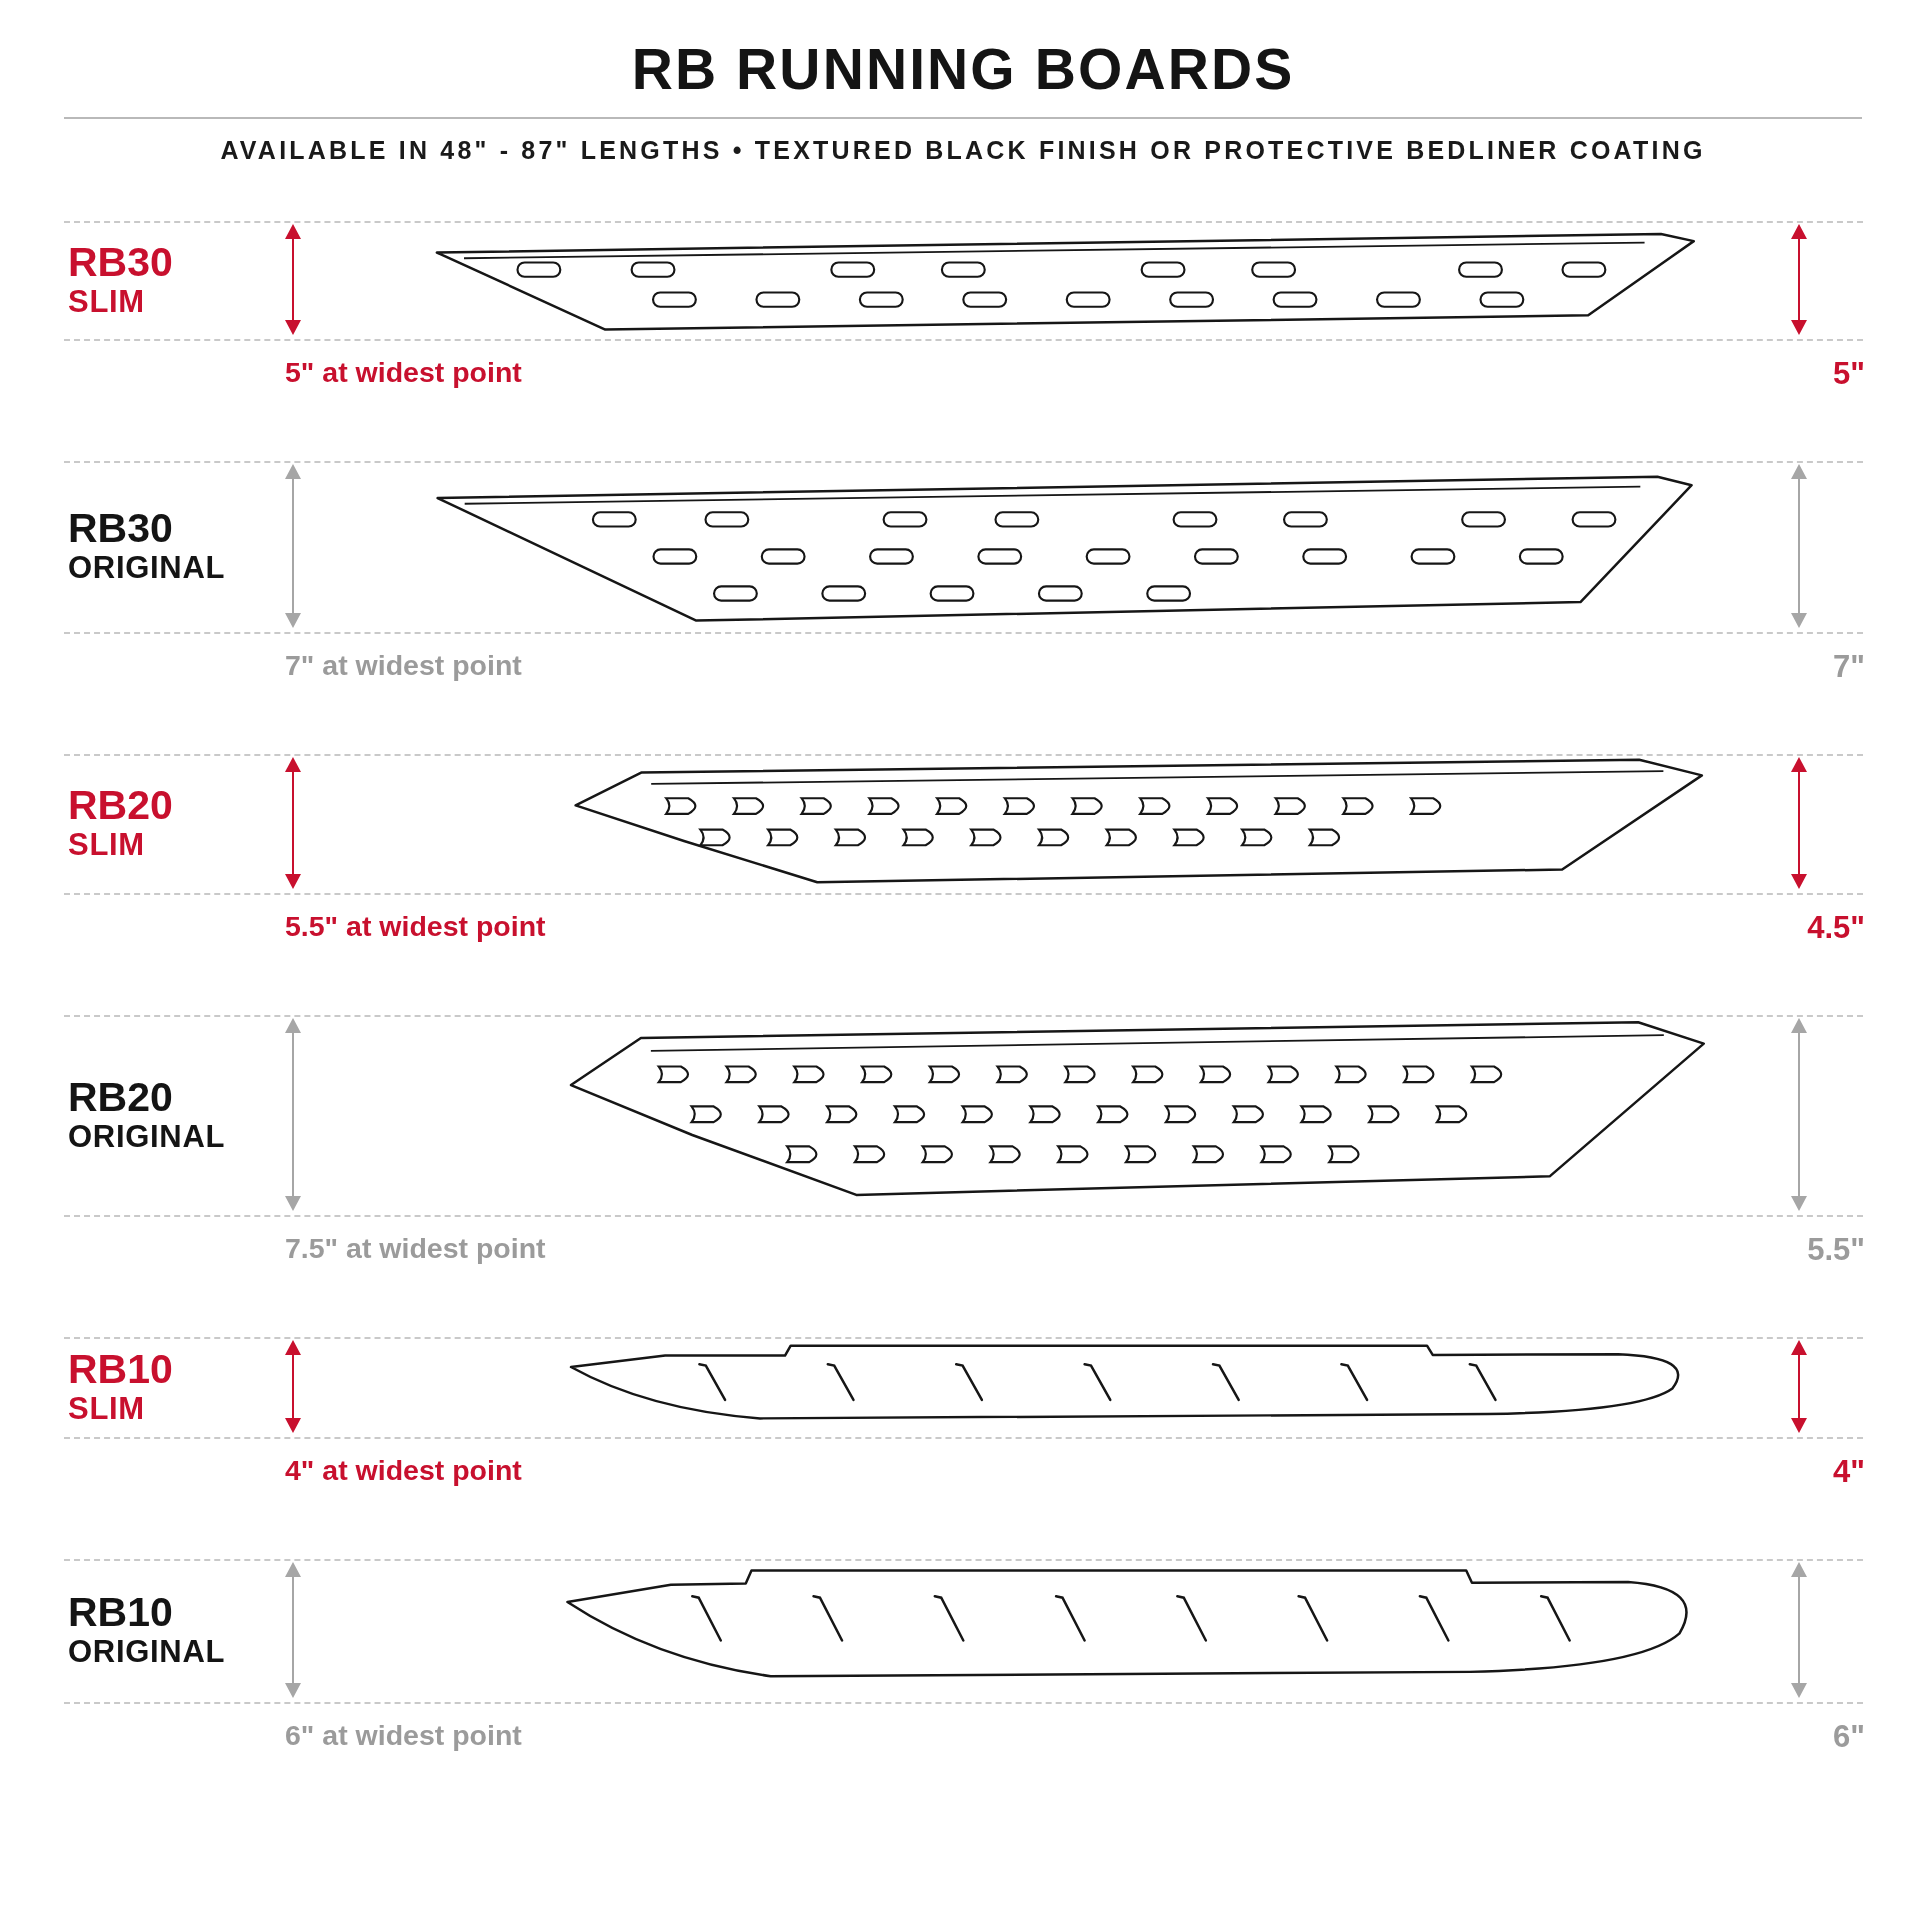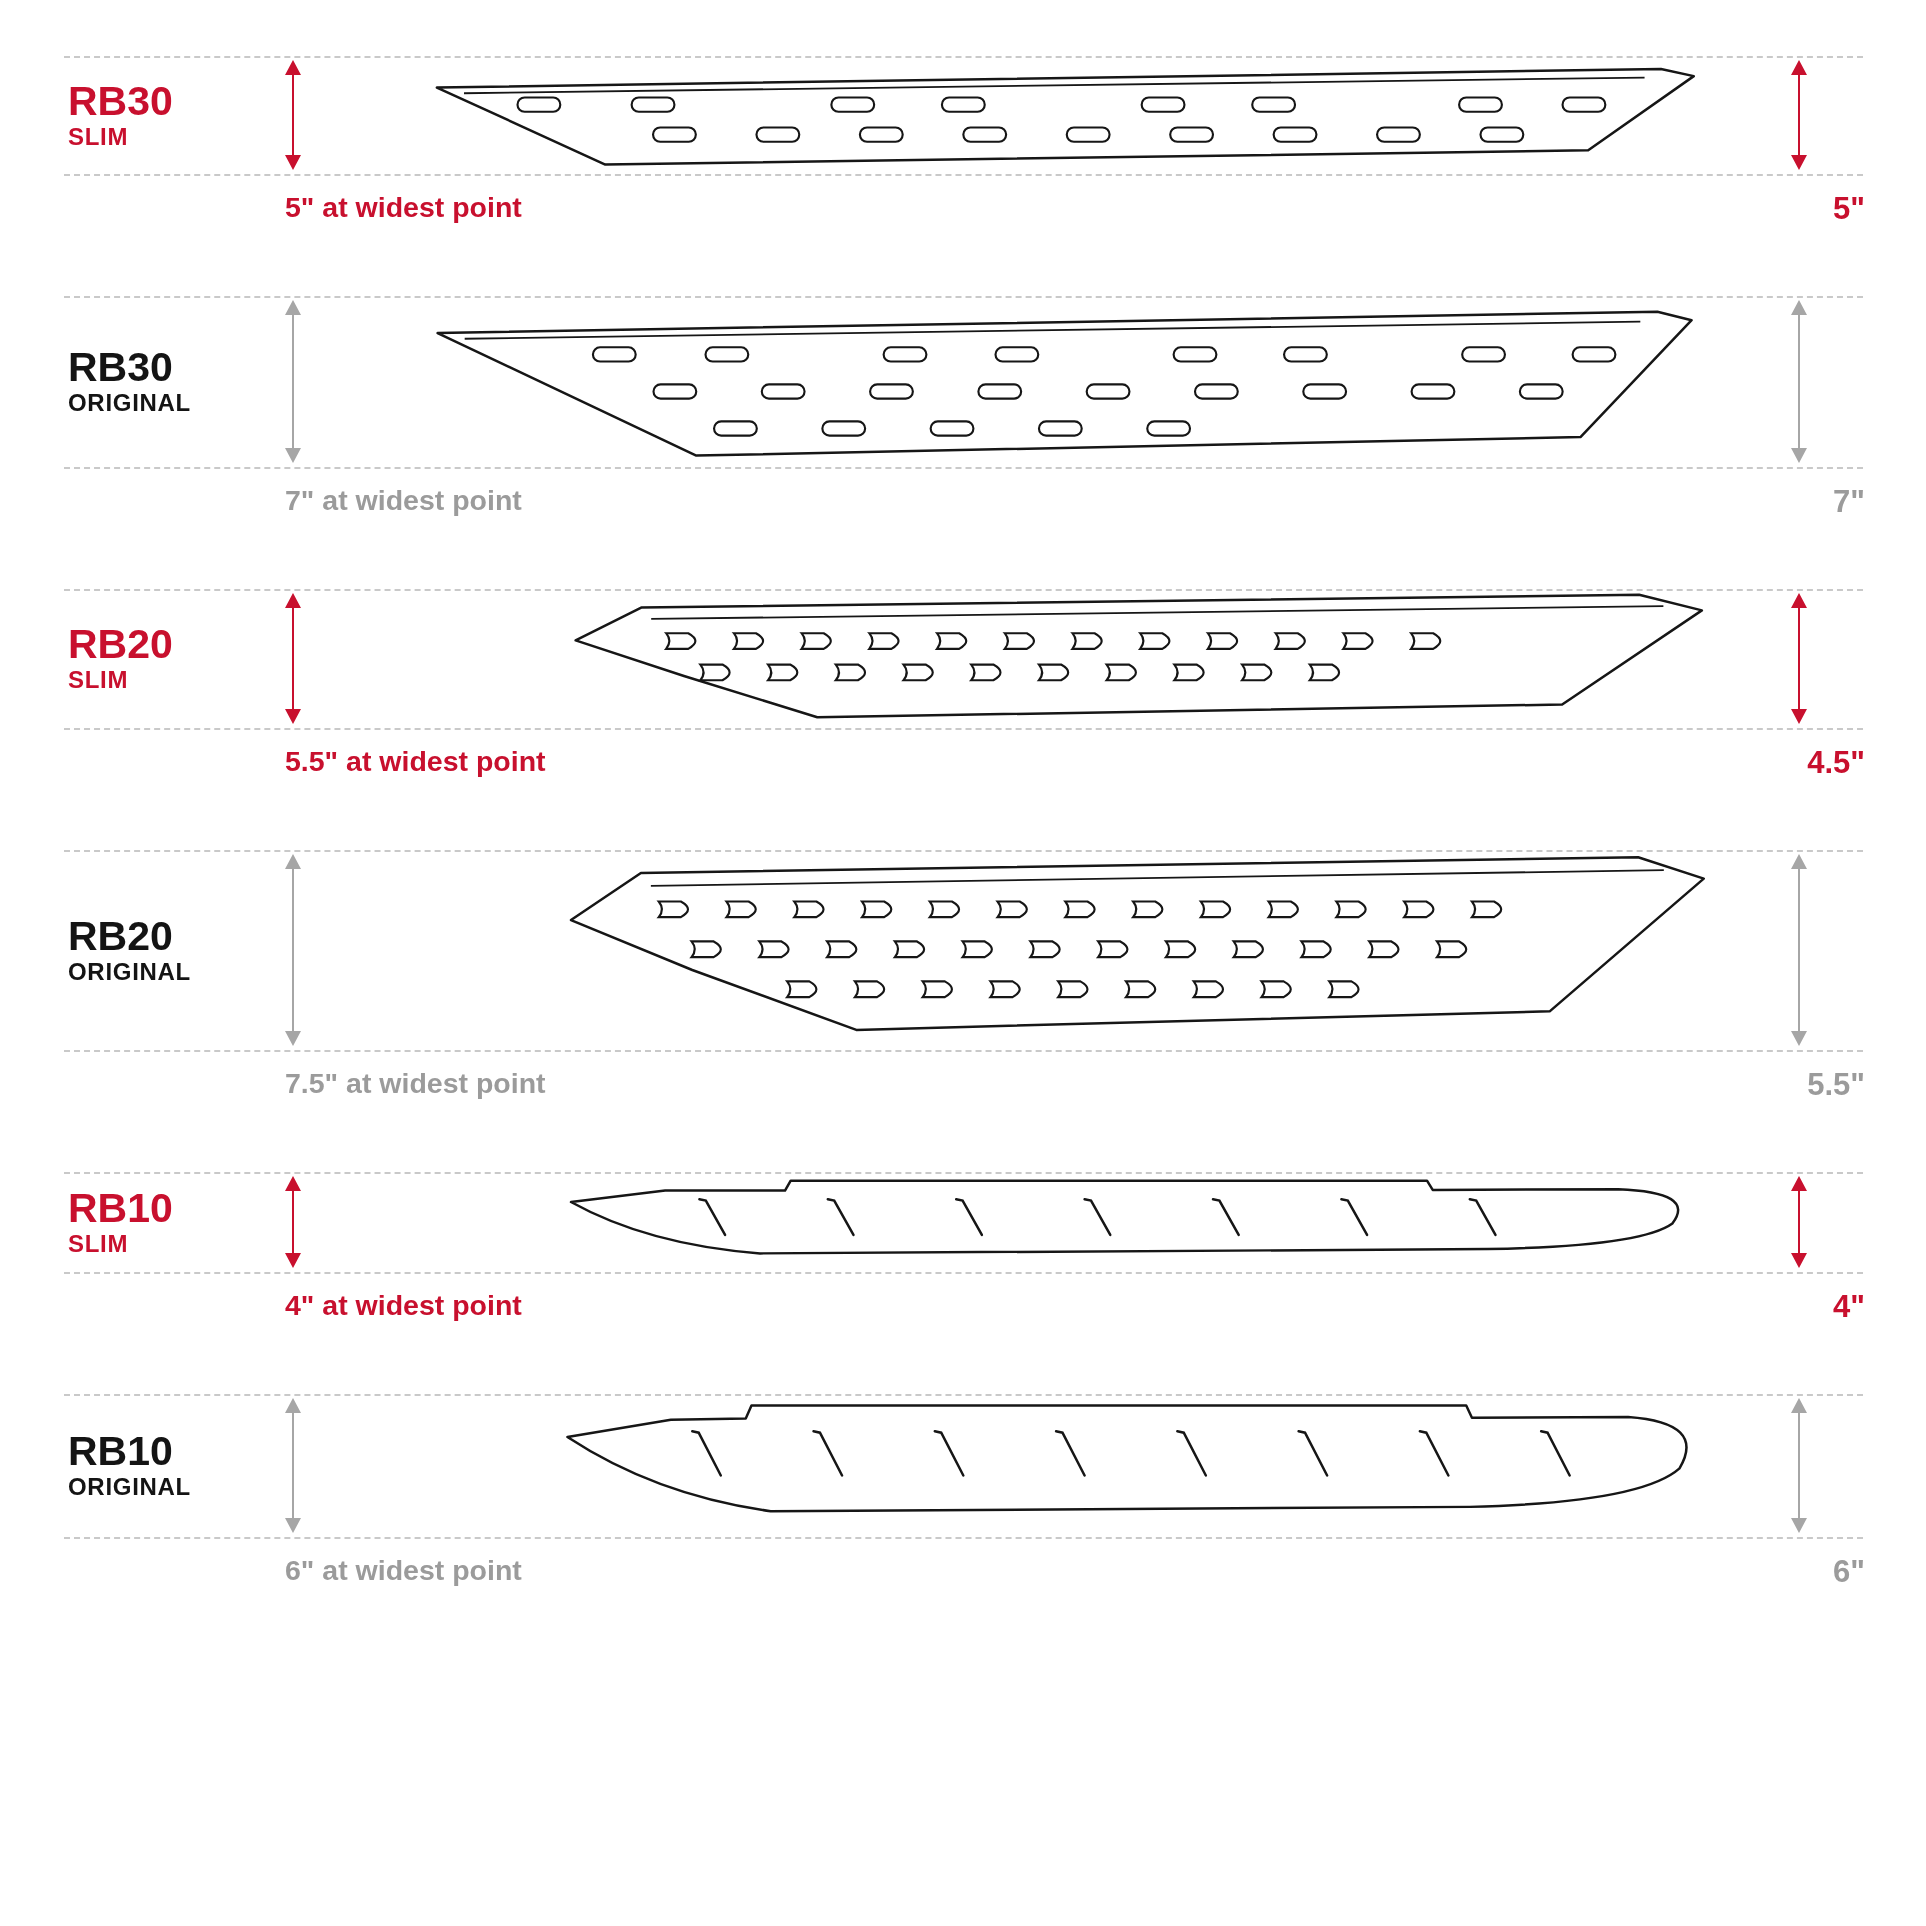--- a/index.html
+++ b/index.html
@@ -30,21 +30,21 @@
   .dash{position:absolute;left:64px;right:63px;height:0;border-top:2.1px dashed #c9c9c9;}
   .dash.t{top:0;}
   .dash.b{top:var(--zone);}
 
   .label{
     position:absolute;left:68px;top:0;width:205px;height:var(--zone);
     display:flex;flex-direction:column;justify-content:center;align-items:flex-start;
     line-height:1.02;text-align:center;
   }
   .model{font-size:41px;font-weight:bold;}
-  .variant{font-size:24px;font-weight:bold;letter-spacing:0.7px;margin-top:2px;}
+  .variant{font-size:31px;font-weight:bold;letter-spacing:0.7px;margin-top:2px;}
 
   .dim{
     position:absolute;top:3.6px;height:calc(var(--zone) - 7.1px);width:26px;
     display:flex;flex-direction:column;align-items:center;
   }
   .dim.left{left:280px;}
   .dim.right{left:1786px;}
   .dim .tri{width:0;height:0;border-left:8.6px solid transparent;border-right:8.6px solid transparent;}
   .dim .tri.up{border-bottom:15px solid currentColor;}
   .dim .tri.dn{border-top:15px solid currentColor;}
@@ -76,20 +76,25 @@
 
   <svg class="defs-holder" aria-hidden="true">
     <defs>
       <rect id="pill" width="60" height="20" rx="10"></rect>
       <path id="dslot" d="M3 0 L34 0 Q54 11 34 22 L3 22 Q12 11 3 0 Z"></path>
       <path id="slash-s" d="M0 0 L9 2 L36 50"></path>
       <path id="slash-o" d="M0 0 L9 2 L40 62"></path>
     </defs>
   </svg>
 
+  <header class="header">
+    <h1 class="title">RB RUNNING BOARDS</h1>
+    <hr class="rule">
+    <div class="subtitle">AVAILABLE IN 48" - 87" LENGTHS  •  TEXTURED BLACK FINISH OR PROTECTIVE BEDLINER COATING</div>
+  </header>
 
   <div class="rows">
 
     <section class="row slim" style="--zone:118px">
       <div class="dash t"></div>
       <div class="dash b"></div>
       <div class="label">
         <div class="model">RB30</div>
         <div class="variant">SLIM</div>
       </div>

